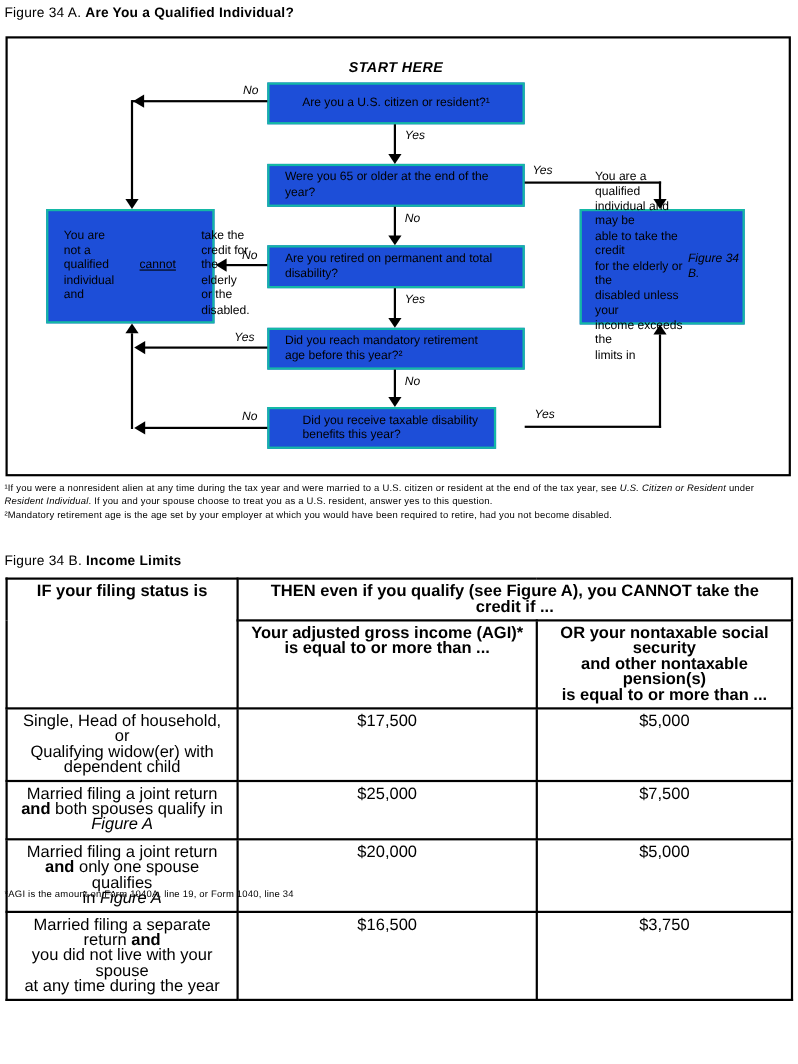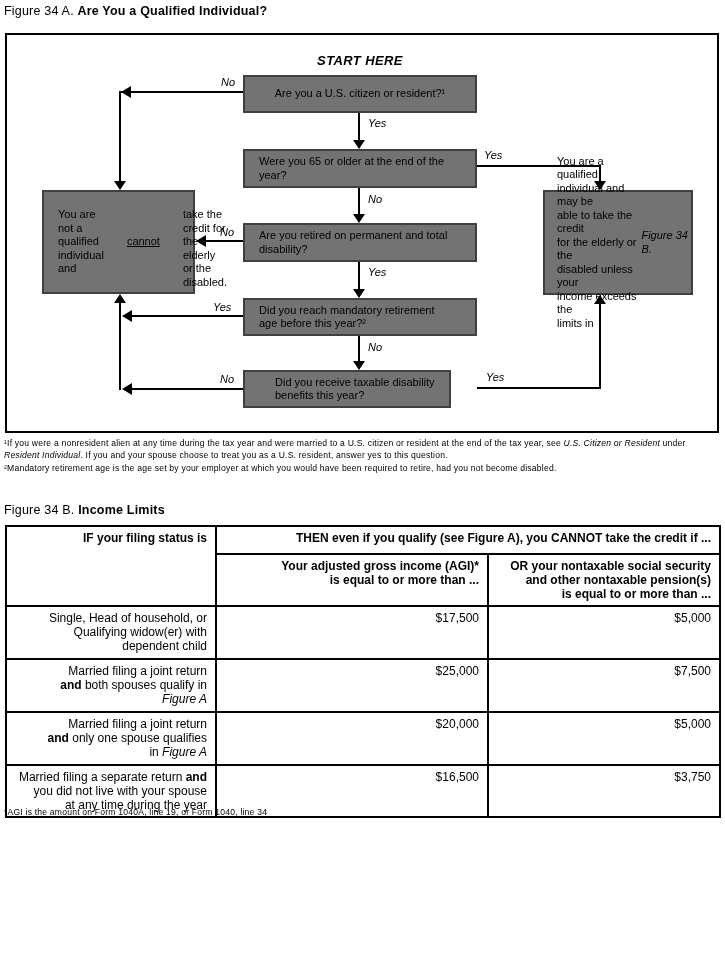--- a/index.html
+++ b/index.html
@@ -2,33 +2,33 @@
 <html><head>
 <meta charset="utf-8">
 <style>
   html,body{margin:0;padding:0;background:#fff;}
   .page{position:relative;width:725px;height:967px;background:#fff;
         font-family:"Liberation Sans",sans-serif;color:#000;overflow:hidden;}
   .abs{position:absolute;}
   .fig-title{font-size:12.5px;letter-spacing:.2px;}
   .fc-border{border:2px solid #000;box-sizing:border-box;}
   .start{font-size:13px;font-weight:bold;font-style:italic;text-align:center;letter-spacing:.4px;}
-  .qbox{border:2px solid #404040;box-sizing:border-box;background:#737373;
+  .qbox{border:2px solid #14b8a6;box-sizing:border-box;background:#1d4ed8;
         font-size:11px;line-height:13.5px;display:flex;align-items:center;white-space:pre-line;}
   .qcenter{justify-content:center;text-align:center;}
   .line{position:absolute;background:#000;}
   .arr{position:absolute;width:0;height:0;}
   .arr-down{border-left:6px solid transparent;border-right:6px solid transparent;border-top:9px solid #000;}
   .arr-up{border-left:6px solid transparent;border-right:6px solid transparent;border-bottom:9px solid #000;}
   .arr-left{border-top:6px solid transparent;border-bottom:6px solid transparent;border-right:10px solid #000;}
   .lbl{position:absolute;font-size:11px;font-style:italic;}
   .fnote{font-size:8.6px;line-height:11.5px;letter-spacing:.2px;}
   table.limits{border-collapse:collapse;table-layout:fixed;}
   table.limits td,table.limits th{border:2px solid #000;padding:4px 8px;vertical-align:top;
-        font-size:12px;line-height:14px;text-align:right;white-space:pre-line;}
+        font-size:15px;line-height:14px;text-align:center;white-space:pre-line;}
   .th-then{font-weight:bold;font-size:12.5px;white-space:nowrap;overflow:hidden;}
   .th-sub{font-weight:bold;}
   .th-if{font-weight:bold;vertical-align:middle;}
   .val{text-align:center;}
 </style>
 </head>
 <body>
 
 <div class="page">
 
@@ -50,21 +50,21 @@
 age before this year?²</div>
 
   <div class="abs qbox" style="left:243px;top:370px;width:208px;height:38px;padding-left:30px;">Did you receive taxable disability
 benefits this year?</div>
 
   <div class="abs qbox" style="left:42px;top:190px;width:153px;height:104px;padding-left:14px;padding-right:4px;gap:23px;"><span>You are not a qualified
 individual and </span><span style="text-decoration: underline;">cannot</span><span>
 take the credit for the
 elderly or the disabled.</span></div>
 
-  <div class="abs qbox" style="left:527px;top:190px;width:150px;height:105px;padding-left:12px;padding-right:2px;margin-left:16px;"><span>You are a qualified
+  <div class="abs qbox" style="left:527px;top:190px;width:150px;height:105px;padding-left:12px;padding-right:2px;"><span>You are a qualified
 individual and may be
 able to take the credit
 for the elderly or the
 disabled unless your
 income exceeds the
 limits in </span><span style="font-style: italic;">Figure 34 B.</span></div>
 
   <div class="line" style="left:120px;top:91px;width:123px;height:2px;"></div>
   <div class="line" style="left:119px;top:91px;width:2px;height:92px;"></div>
   <div class="line" style="left:358px;top:113px;width:2px;height:29px;"></div>

